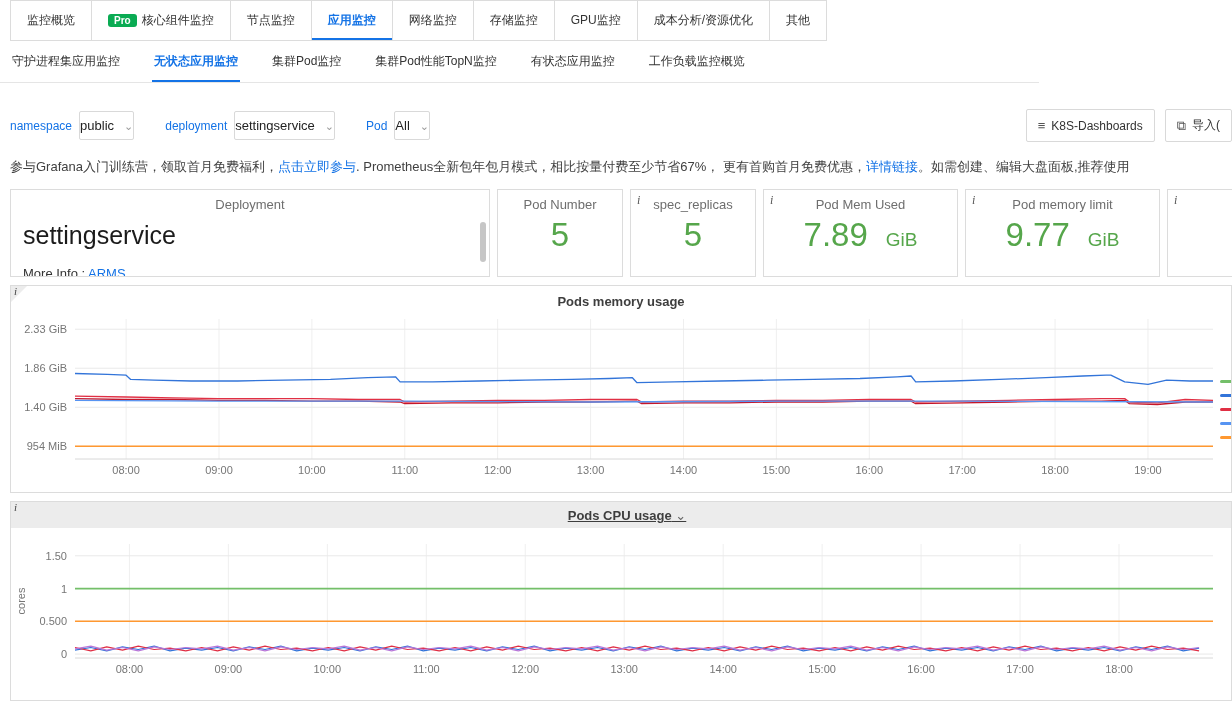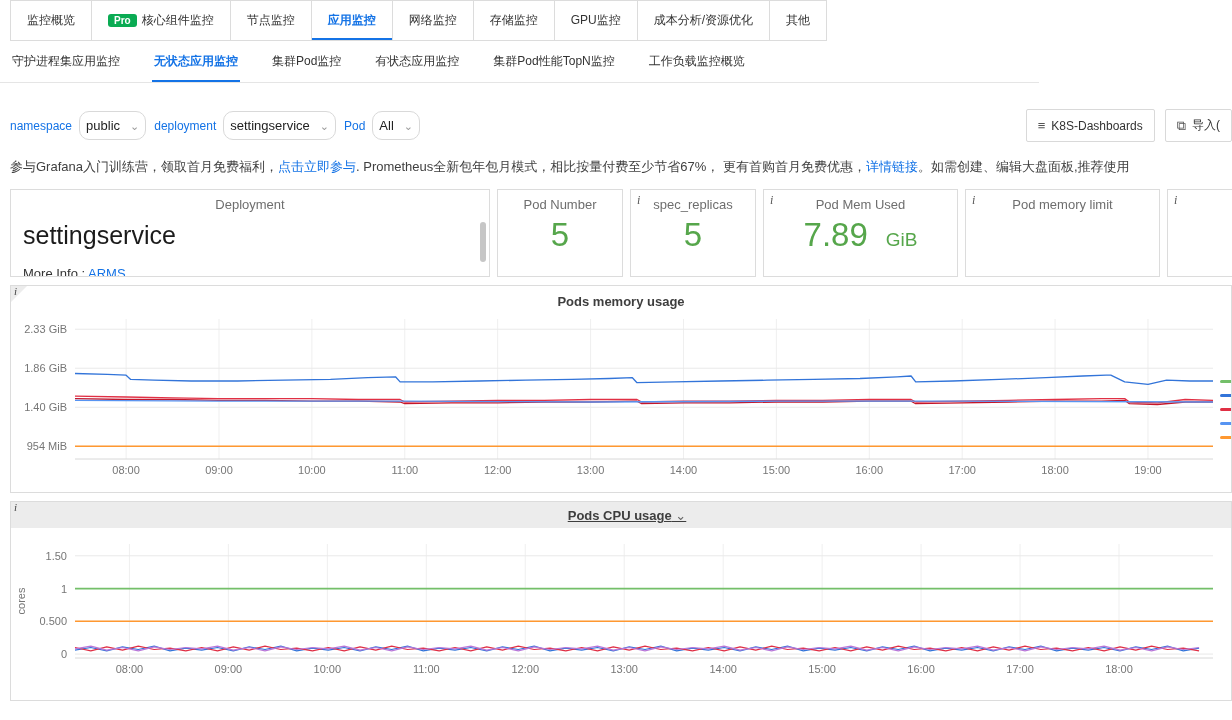--- a/index.html
+++ b/index.html
@@ -21,21 +21,21 @@
   .tab.active{color:var(--blue);box-shadow:inset 0 -2px 0 var(--blue);font-weight:700;}
   .pro-badge{background:#0aab53;color:#fff;font-size:10px;border-radius:3px;padding:1px 6px;font-weight:700;}
   
   .tabs2-wrap{border-bottom:1px solid #e5e5e5;margin-left:-10px;padding-left:10px;width:1039px;}
   .tab2{border:none;padding:12px 2px;margin-right:30px;margin-left:0;}
   .tab2.active{color:var(--blue);box-shadow:inset 0 -2px 0 var(--blue);font-weight:700;align-items:center;}
   
   .filterbar{display:flex;align-items:center;margin-top:26px;gap:14px;}
   .filter-group{display:flex;align-items:center;gap:7px;}
   .filter-label{color:var(--blue);font-size:12px;}
-  .dropdown{border:1px solid #d9d9d9;border-radius:10px;padding:6px 6px;font-size:13px;
+  .dropdown{border:1px solid #d9d9d9;border-radius:2px;padding:6px 0;font-size:13px;
     display:flex;align-items:center;gap:10px;cursor:pointer;color:#222;}
   .caret{color:#999;font-size:11px;line-height:6px;}
   .right-btns{margin-left:auto;display:flex;gap:10px;}
   .btn{border:1px solid #d9d9d9;border-radius:2px;padding:7px 11px;font-size:12px;
     display:flex;align-items:center;gap:6px;color:#333;white-space:nowrap;cursor:pointer;}
   .btn .ic{color:#555;font-size:13px;}
   
   .notice{margin-top:16px;font-size:13px;color:#404040;white-space:nowrap;}
   .notice a{color:var(--blue);text-decoration:none;cursor:pointer;margin-top:8px;}
   
@@ -104,33 +104,33 @@
         <div class="tab tab2">
           <span>守护进程集应用监控</span>
         </div>
         <div class="tab tab2 active">
           <span>无状态应用监控</span>
         </div>
         <div class="tab tab2">
           <span>集群Pod监控</span>
         </div>
         <div class="tab tab2">
+          <span>集群Pod性能TopN监控</span>
+        </div>
+        <div class="tab tab2">
           <span>有状态应用监控</span>
         </div>
         <div class="tab tab2">
-          <span>集群Pod性能TopN监控</span>
-        </div>
-        <div class="tab tab2">
           <span>工作负载监控概览</span>
         </div>
       </div>
   </div>
 
   <div class="filterbar">
-    <div id="filterGroups" style="display:flex;gap:8px;align-items:center;">
+    <div id="filterGroups" style="display:flex;gap:31px;align-items:center;">
         <div class="filter-group">
           <span class="filter-label">namespace</span>
           <div class="dropdown">
             <span>public</span>
             <span class="caret">⌄</span>
           </div>
         </div>
         <div class="filter-group">
           <span class="filter-label">deployment</span>
           <div class="dropdown">
@@ -179,20 +179,21 @@
         <div class="stat-value">5</div>
       </div>
       <div class="stat-panel" style="width: 195px;">
         <span class="info-i">i</span>
         <div class="stat-title">Pod Mem Used</div>
         <div class="stat-value">7.89<span class="stat-unit">GiB</span></div>
       </div>
       <div class="stat-panel" style="width: 195px;">
         <span class="info-i">i</span>
         <div class="stat-title">Pod memory limit</div>
+        <div class="stat-value">9.77<span class="stat-unit">GiB</span></div>
       </div>
       <div class="stat-panel" style="width: 90px;">
         <span class="info-i">i</span>
         <div class="stat-title"></div>
       </div>
     </div>
 
   <div class="chart-panel" style="height:208px;">
     <div class="corner">
         <span>i</span>

